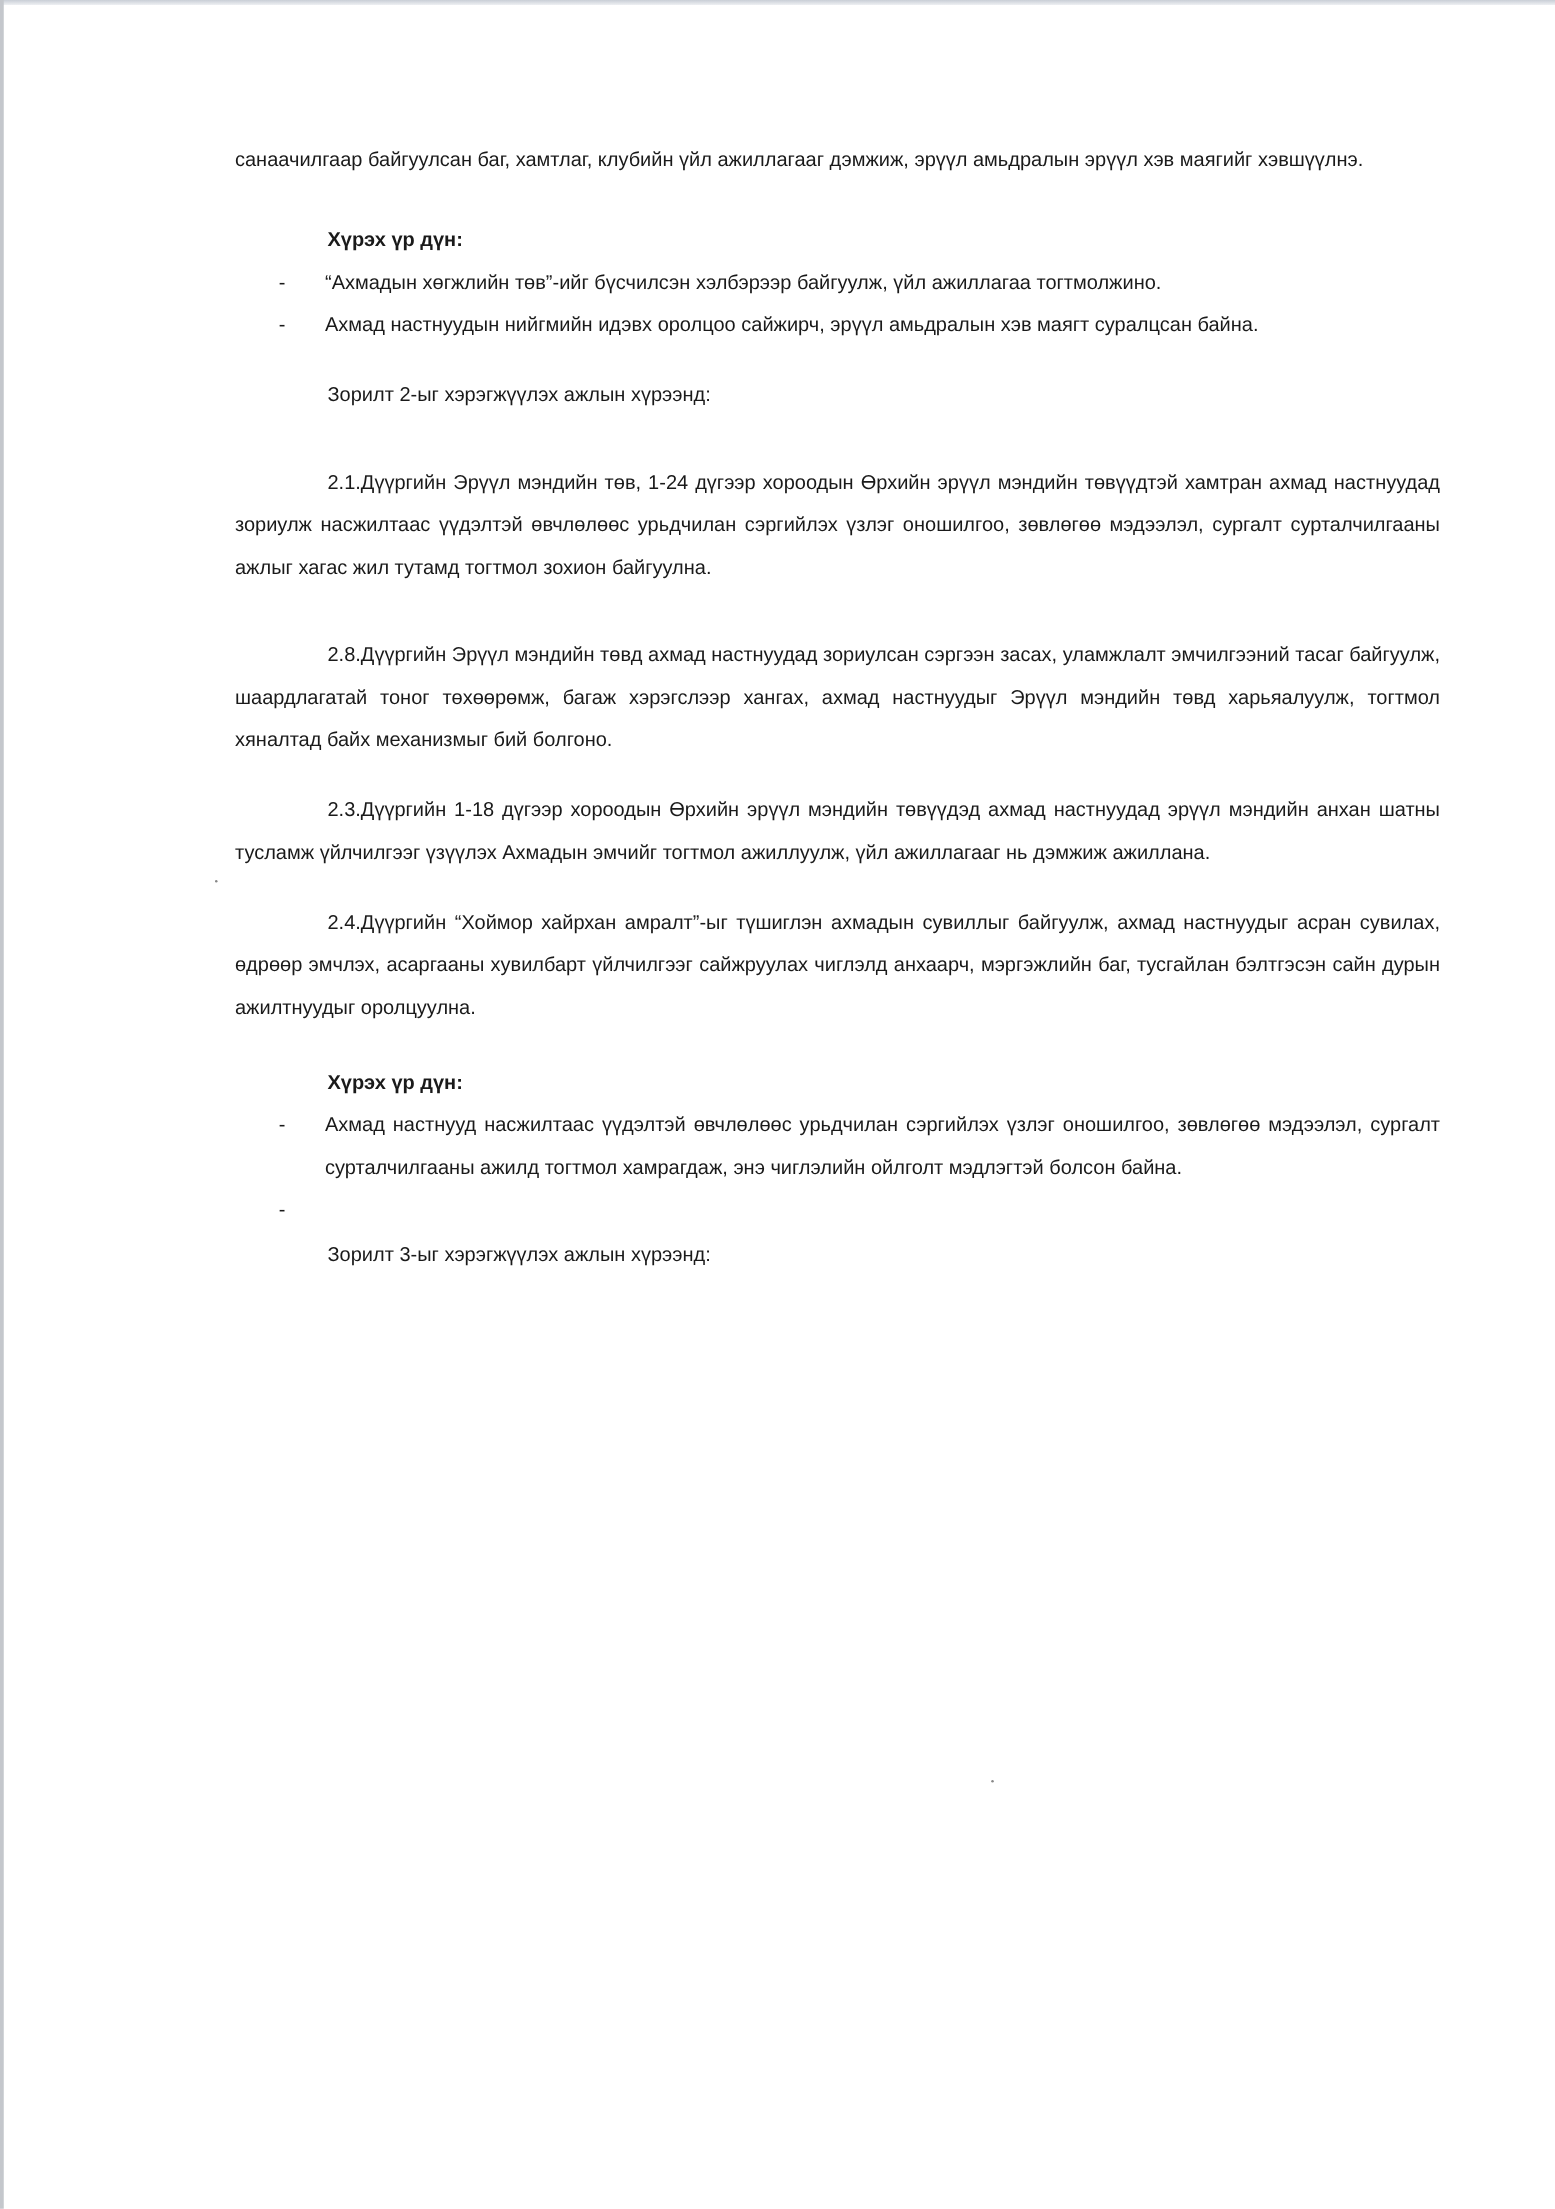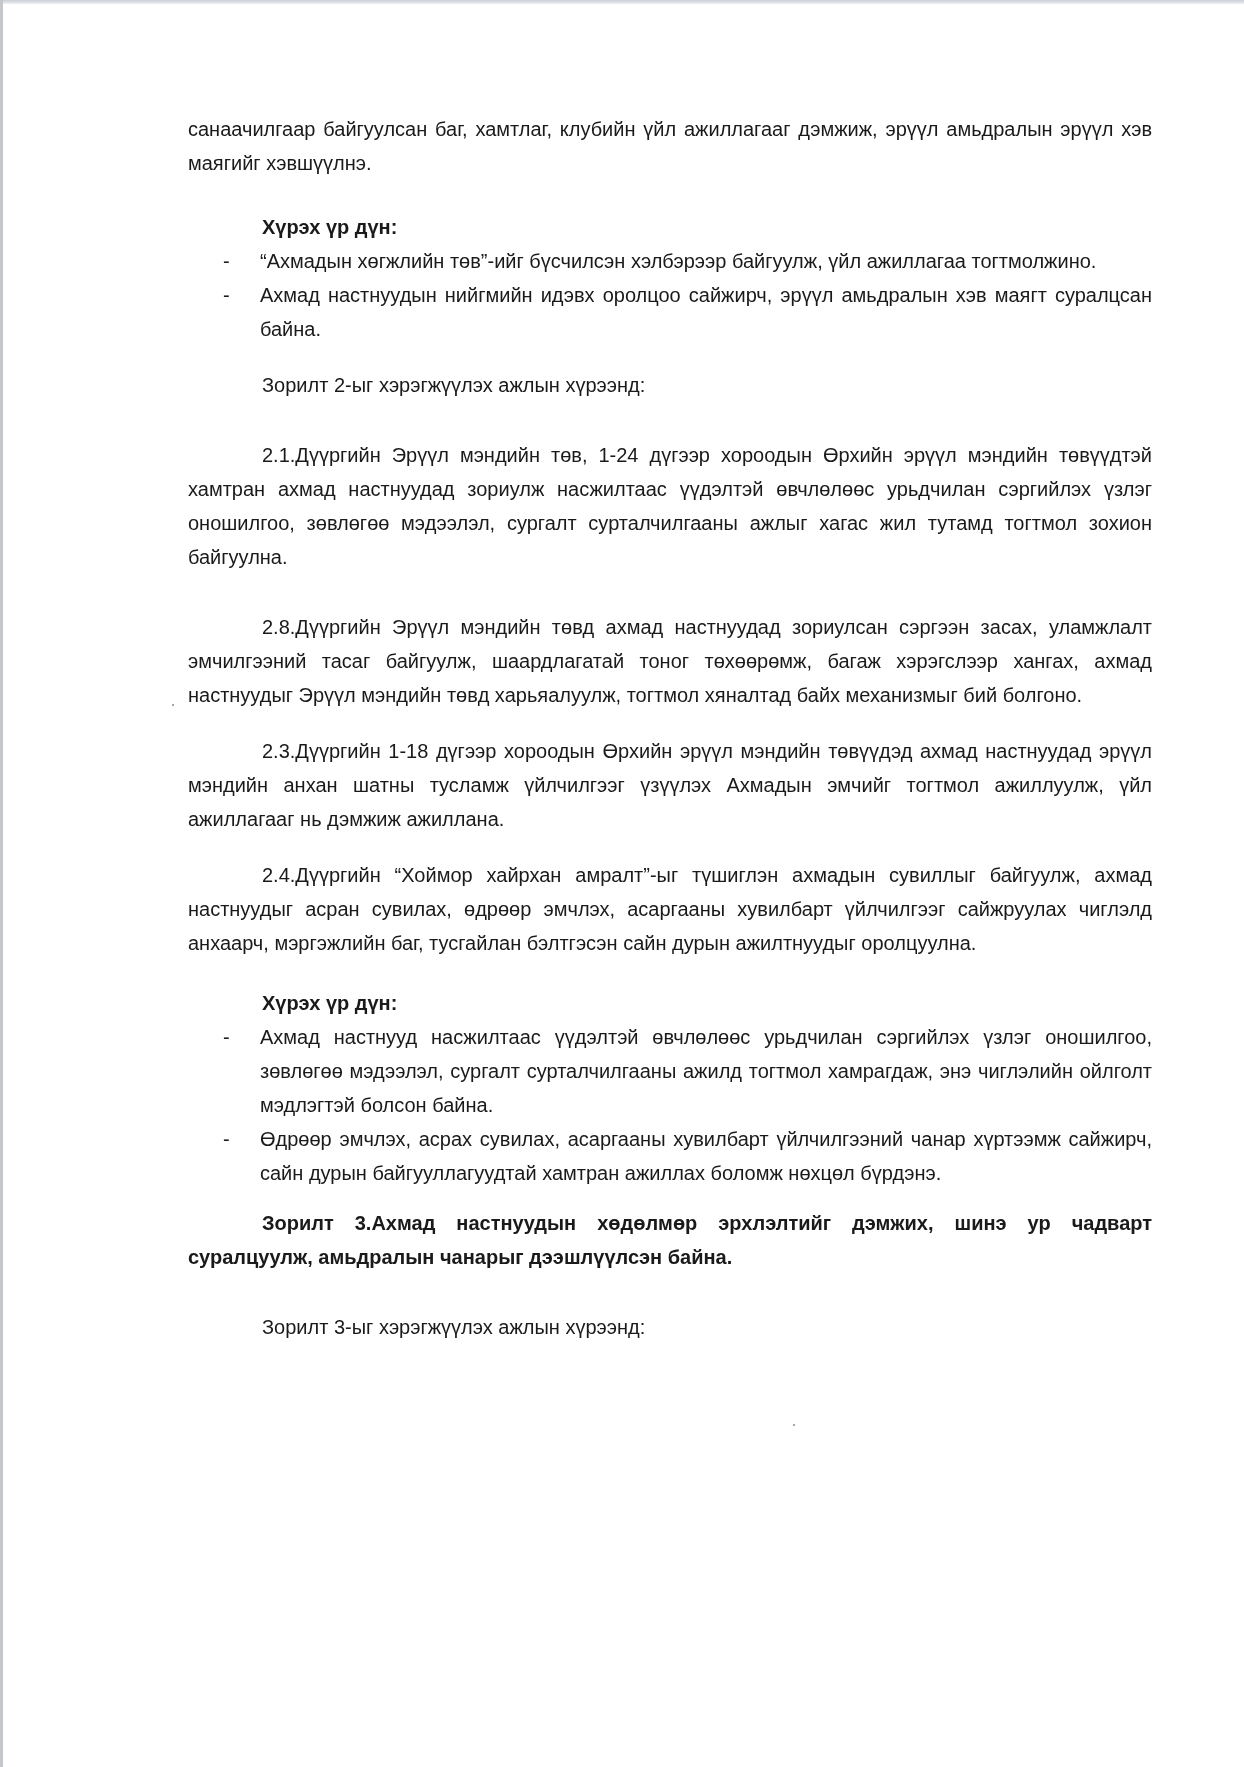--- a/index.html
+++ b/index.html
@@ -21,21 +21,21 @@
     }
     .scan-edge-left {
       position: absolute; left: 0; top: 0; width: 3px; height: 1767px;
       background: #c4c7cc;
     }
     .page {
       position: absolute;
       left: 188px;
       top: 112px;
       width: 964px;
-      font-size: 20px;
+      font-size: 16px;
       line-height: 34px;
     }
     p {
       margin: 0;
       text-align: justify;
     }
     .indent { text-indent: 74px; }
     .bold { font-weight: bold; }
     .heading {
       margin-left: 74px;
@@ -104,21 +104,19 @@
 
   <p class="heading mt26">Хүрэх үр дүн:</p>
 
   <ul class="dash mt26">
     <li>
       <span class="dash-mark">-</span>
       <span>Ахмад настнууд насжилтаас үүдэлтэй өвчлөлөөс урьдчилан сэргийлэх үзлэг оношилгоо, зөвлөгөө мэдээлэл, сургалт сурталчилгааны ажилд тогтмол хамрагдаж, энэ чиглэлийн ойлголт мэдлэгтэй болсон байна.</span>
     </li>
     <li>
       <span class="dash-mark">-</span>
-      <span>Өдрөөр эмчлэх, асрах сувилах, асаргааны хувилбарт үйлчилгээний чанар хүртээмж сайжирч, сайн дурын байгууллагуудтай хамтран ажиллах боломж нөхцөл бүрдэнэ.</span>
     </li>
   </ul>
 
-  <p class="indent bold mt16">Зорилт 3.Ахмад настнуудын хөдөлмөр эрхлэлтийг дэмжих, шинэ ур чадварт суралцуулж, амьдралын чанарыг дээшлүүлсэн байна.</p>
 
   <p class="indent mt24">Зорилт 3-ыг хэрэгжүүлэх ажлын хүрээнд:</p>
 
 </div>
 
 </body></html>

